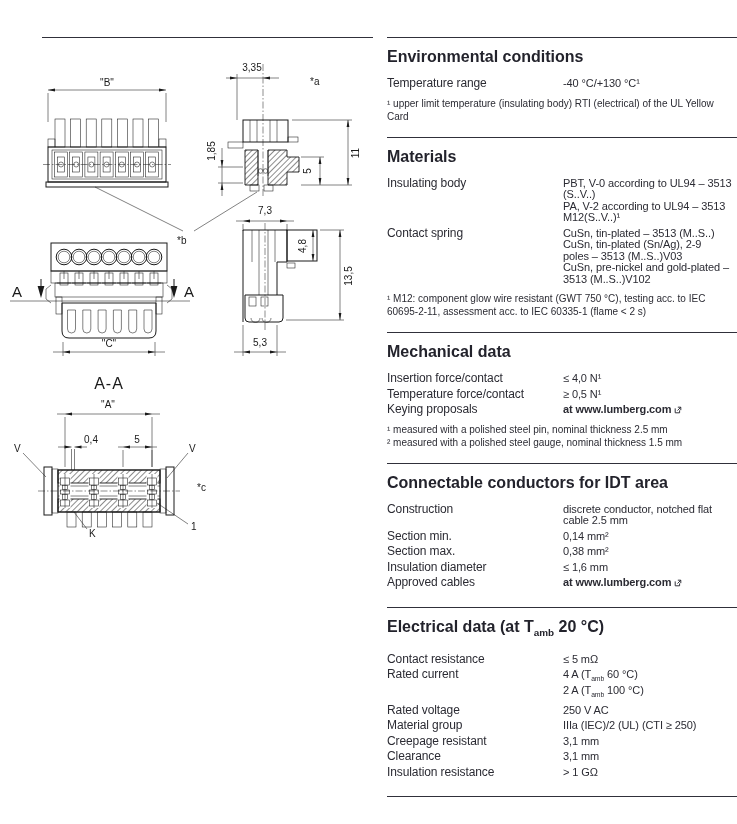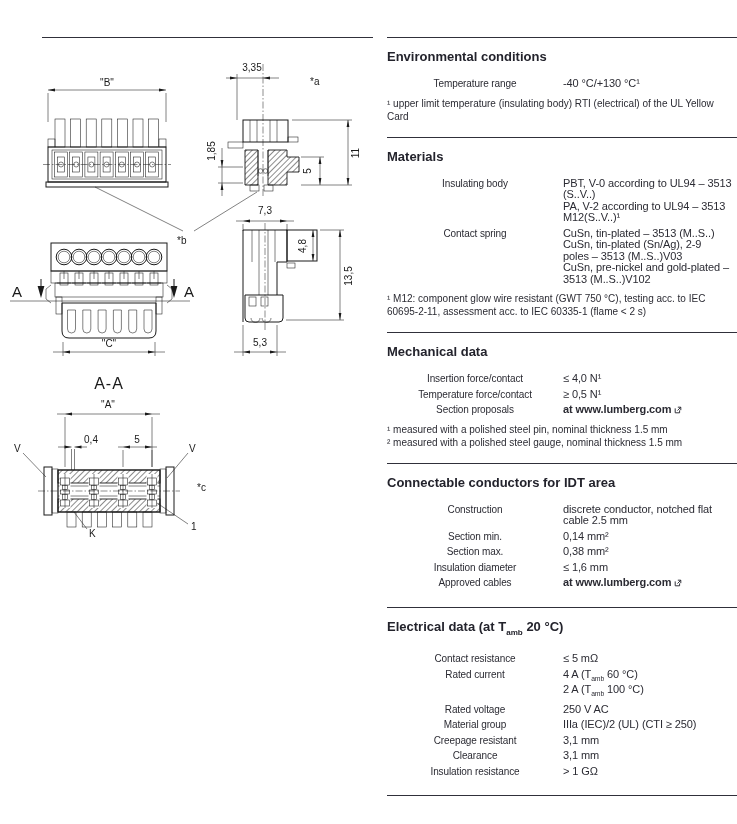--- a/index.html
+++ b/index.html
@@ -15,23 +15,23 @@
   #drawings .hatched{fill:url(#hatch);stroke-width:0.9;}
   #drawings .cl{stroke-width:0.5;stroke-dasharray:7 2 1.5 2;}
   #drawings .white{fill:#ffffff;stroke:none;}
   #drawings text{fill:#1a1a1a;stroke:none;font-family:"Liberation Sans",sans-serif;font-size:10px;}
   #drawings text.big{font-size:16px;letter-spacing:1px;}
   #drawings text.med{font-size:15px;}
   
   .spec{position:absolute;left:387px;top:37px;width:350px;}
   .section{border-top:1px solid #30303a;padding:12px 0 14px 0;}
   .section:last-child{border-bottom:1px solid #30303a;}
-  .stitle{margin:0 0 15px 0;font-size:13px;line-height:13px;font-weight:bold;color:#23232c;}
+  .stitle{margin:0 0 15px 0;font-size:16px;line-height:13px;font-weight:bold;color:#23232c;}
   .row{display:flex;margin-bottom:4px;}
-  .lbl{flex:none;width:176px;font-size:10px;line-height:11.5px;letter-spacing:-0.1px;text-align:center;}
+  .lbl{flex:none;width:176px;font-size:12px;line-height:11.5px;letter-spacing:-0.1px;}
   .val{flex:1;min-width:0;font-size:11px;line-height:11.5px;letter-spacing:-0.1px;}
   .val.link{font-weight:bold;}
   .fns{margin-top:7px;}
   .fn{font-size:10px;line-height:13px;}
   sub{font-size:0.62em;}
   .ext-ic{margin-left:3px;vertical-align:-0.5px;}
 </style>
 </head>
 <body>
 
@@ -357,28 +357,28 @@
         <h3 class="stitle">Mechanical data</h3>
         <div class="row">
           <div class="lbl">Insertion force/contact</div>
           <div class="val">≤ 4,0 N¹</div>
         </div>
         <div class="row">
           <div class="lbl">Temperature force/contact</div>
           <div class="val">≥ 0,5 N¹</div>
         </div>
         <div class="row">
-          <div class="lbl">Section proposals</div>
+          <div class="lbl">Keying proposals</div>
           <div class="val link">at www.lumberg.com<svg class="ext-ic" width="8" height="8" viewBox="0 0 10 10">
               <path d="M1.5 3 V8.5 H7 V5.5" fill="none" stroke="currentColor" stroke-width="1.2"></path>
               <path d="M4.8 1.5 H8.5 V5.2 M8.5 1.5 L4.3 5.7" fill="none" stroke="currentColor" stroke-width="1.2"></path>
             </svg></div>
         </div>
         <div class="fns">
-          <div class="fn">¹ measured with a polished steel pin, nominal thickness 1.5 mm</div>
+          <div class="fn">¹ measured with a polished steel pin, nominal thickness 2.5 mm</div>
           <div class="fn">² measured with a polished steel gauge, nominal thickness 1.5 mm</div>
         </div>
       </div>
       <div class="section">
         <h3 class="stitle">Connectable conductors for IDT area</h3>
         <div class="row">
           <div class="lbl">Construction</div>
           <div class="val">discrete conductor, notched flat<br>cable 2.5 mm</div>
         </div>
         <div class="row">

